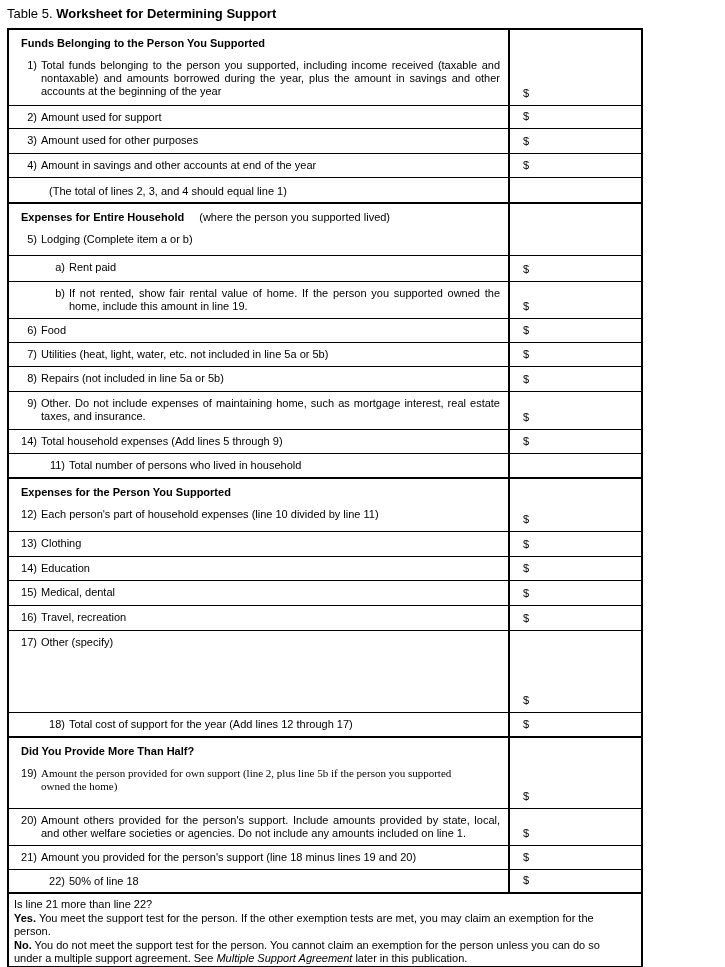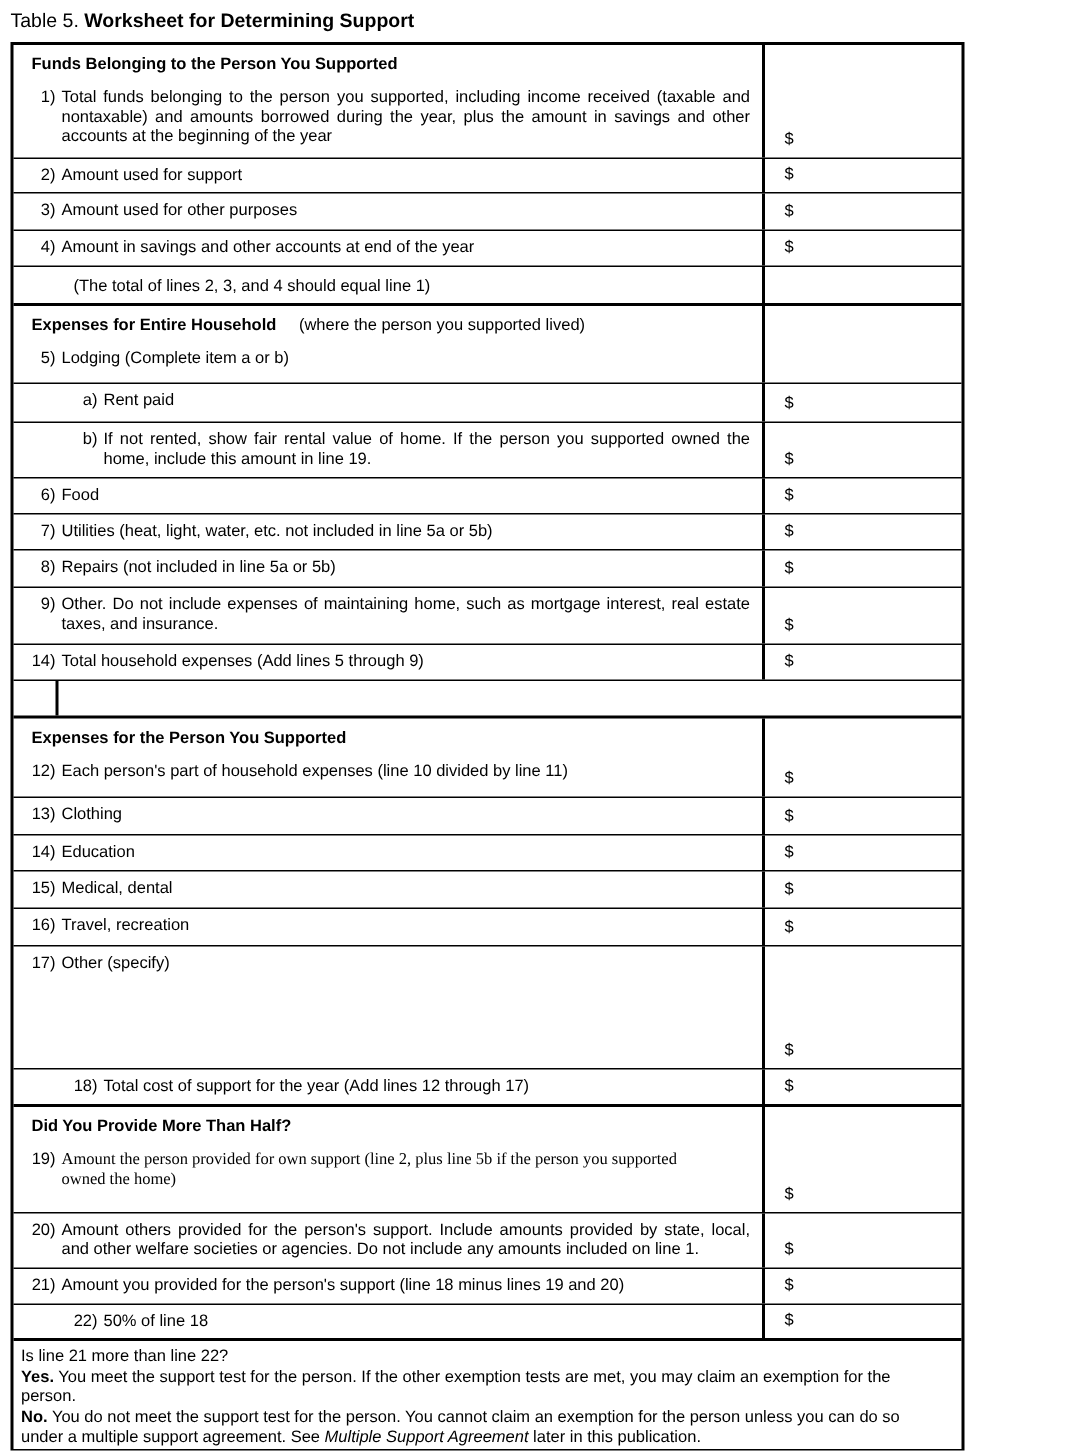--- a/index.html
+++ b/index.html
@@ -190,20 +190,26 @@
       <span class="num">14)</span>
       <span class="txt">Total household expenses (Add lines 5 through 9)</span>
     </div>
       </div>
     <div class="amt">
         <span>$</span>
       </div>
   </div>
 
   <div class="trow secend h25">
+    <div class="desc">
+        <div class="item">
+      <span class="num">11)</span>
+      <span class="txt">Total number of persons who lived in household</span>
+    </div>
+      </div>
     <div class="amt"></div>
   </div>
 
   <div class="trow combo h53">
     <div class="desc">
       <div class="sec-header">Expenses for the Person You Supported</div>
       <div class="item">
         <span class="num">12)</span>
         <span class="txt">Each person's part of household expenses (line 10 divided by line 11)</span>
       </div>

